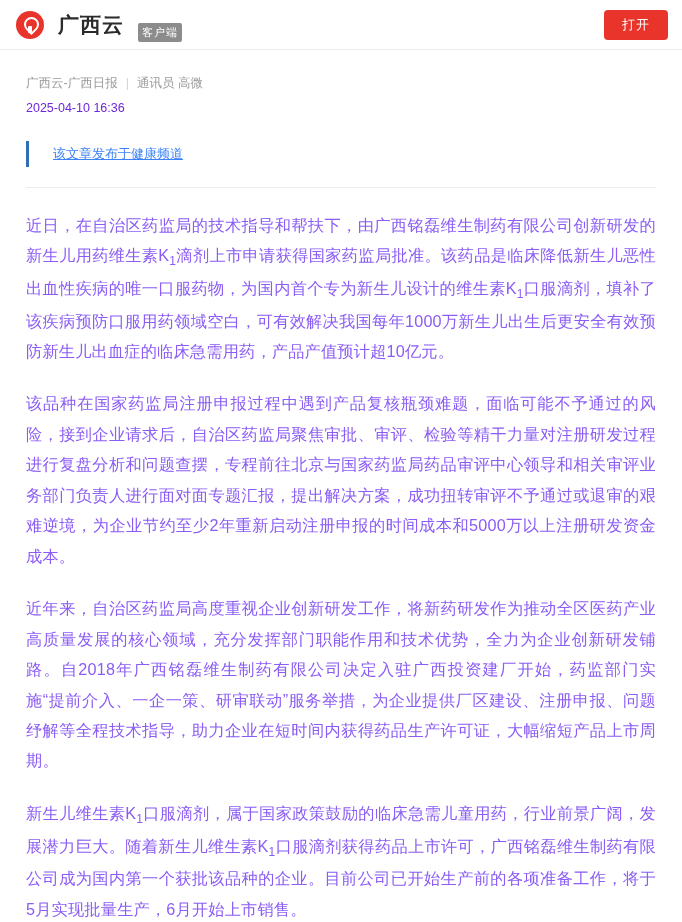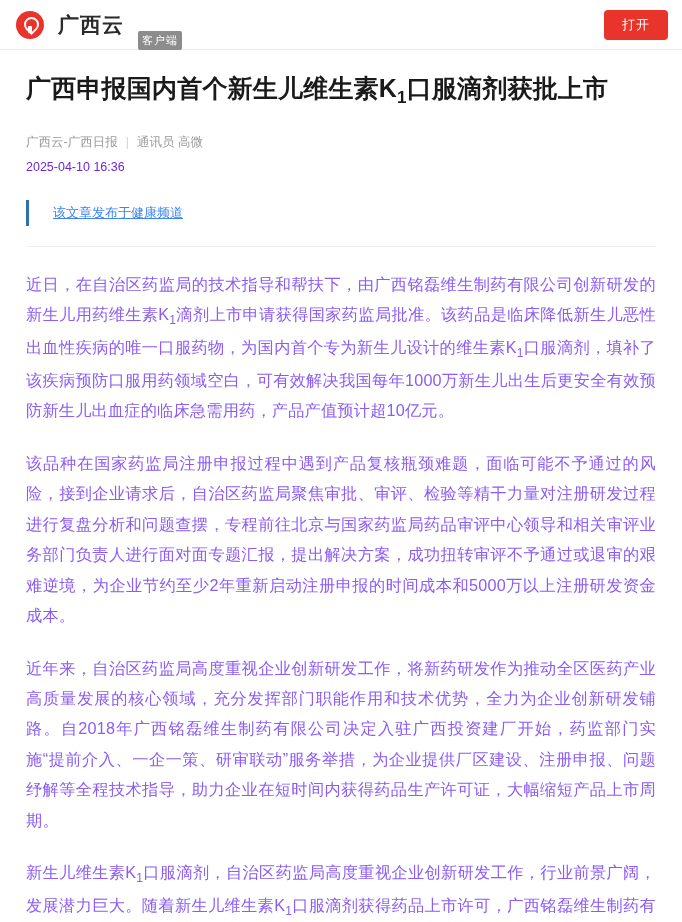--- a/index.html
+++ b/index.html
@@ -67,21 +67,21 @@
     font-family: "DejaVu Serif", serif;
   }
   .logo-sub {
     font-size: 11px;
     color: #ffffff;
     background: #8c8c8c;
     border-radius: 2px;
     padding: 2px 4px;
     letter-spacing: 1px;
     position: relative;
-    top: 16px;
+    top: 8px;
   }
   .open-btn {
     background: #e8342a;
     color: #ffffff;
     font-size: 13px;
     border: none;
     border-radius: 4px;
     padding: 6px 18px;
     cursor: pointer;
     letter-spacing: 1px;
@@ -160,35 +160,34 @@
   <div class="brand">
     <span class="logo-mark"></span>
     <span class="logo-word">广西云</span>
     <span class="logo-sub">客户端</span>
   </div>
   <button class="open-btn">打开</button>
 </div>
 
 <div class="article">
 
-  <h1 class="headline"><span>广西申报国内首个新生儿维生素K</span><span class="sub">1</span><span>口服滴剂获批上市</span></h1>
 
   <div class="meta">
     <div class="meta-row">
       <span>广西云-广西日报</span>
       <span class="meta-sep">|</span>
       <span>通讯员 高微</span>
     </div>
     <div class="meta-date">2025-04-10 16:36</div>
   </div>
 
   <div class="channel-note">该文章发布于健康频道</div>
 
   <hr class="rule">
 
   <div class="body-text">
       <p><span>近日，在自治区药监局的技术指导和帮扶下，由广西铭磊维生制药有限公司创新研发的新生儿用药维生素K</span><span class="sub">1</span><span>滴剂上市申请获得国家药监局批准。该药品是临床降低新生儿恶性出血性疾病的唯一口服药物，为国内首个专为新生儿设计的维生素K</span><span class="sub">1</span><span>口服滴剂，填补了该疾病预防口服用药领域空白，可有效解决我国每年1000万新生儿出生后更安全有效预防新生儿出血症的临床急需用药，产品产值预计超10亿元。</span></p>
       <p><span>该品种在国家药监局注册申报过程中遇到产品复核瓶颈难题，面临可能不予通过的风险，接到企业请求后，自治区药监局聚焦审批、审评、检验等精干力量对注册研发过程进行复盘分析和问题查摆，专程前往北京与国家药监局药品审评中心领导和相关审评业务部门负责人进行面对面专题汇报，提出解决方案，成功扭转审评不予通过或退审的艰难逆境，为企业节约至少2年重新启动注册申报的时间成本和5000万以上注册研发资金成本。</span></p>
       <p><span>近年来，自治区药监局高度重视企业创新研发工作，将新药研发作为推动全区医药产业高质量发展的核心领域，充分发挥部门职能作用和技术优势，全力为企业创新研发铺路。自2018年广西铭磊维生制药有限公司决定入驻广西投资建厂开始，药监部门实施“提前介入、一企一策、研审联动”服务举措，为企业提供厂区建设、注册申报、问题纾解等全程技术指导，助力企业在短时间内获得药品生产许可证，大幅缩短产品上市周期。</span></p>
-      <p><span>新生儿维生素K</span><span class="sub">1</span><span>口服滴剂，自治区药监局高度重视企业创新研发工作，行业前景广阔，发展潜力巨大。随着新生儿维生素K</span><span class="sub">1</span><span>口服滴剂获得药品上市许可，广西铭磊维生制药有限公司成为国内第一个获批该品种的企业。目前公司已开始生产前的各项准备工作，将于5月实现批量生产，6月开始上市销售。</span></p>
+      <p><span>新生儿维生素K</span><span class="sub">1</span><span>口服滴剂，属于国家政策鼓励的临床急需儿童用药，行业前景广阔，发展潜力巨大。随着新生儿维生素K</span><span class="sub">1</span><span>口服滴剂获得药品上市许可，广西铭磊维生制药有限公司成为国内第一个获批该品种的企业。目前公司已开始生产前的各项准备工作，将于5月实现批量生产，6月开始上市销售。</span></p>
     </div>
 
 </div>
 
 </body></html>

